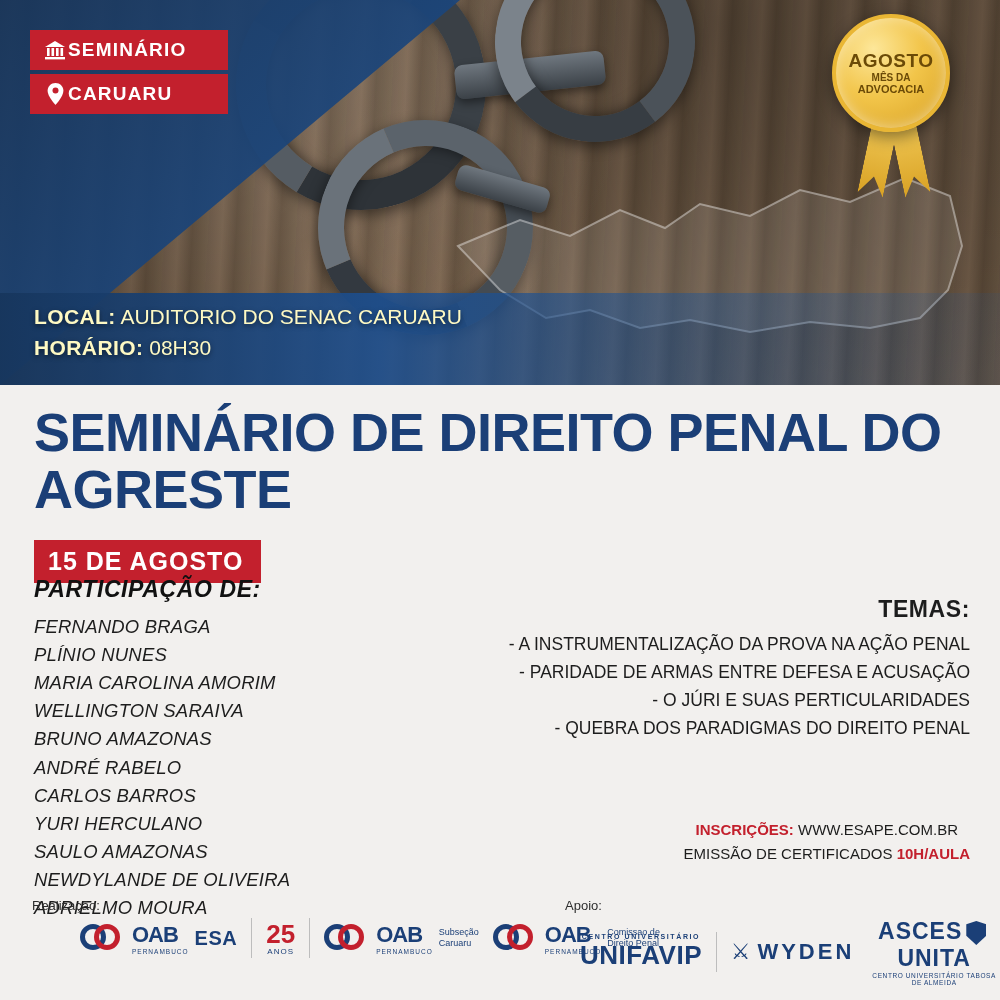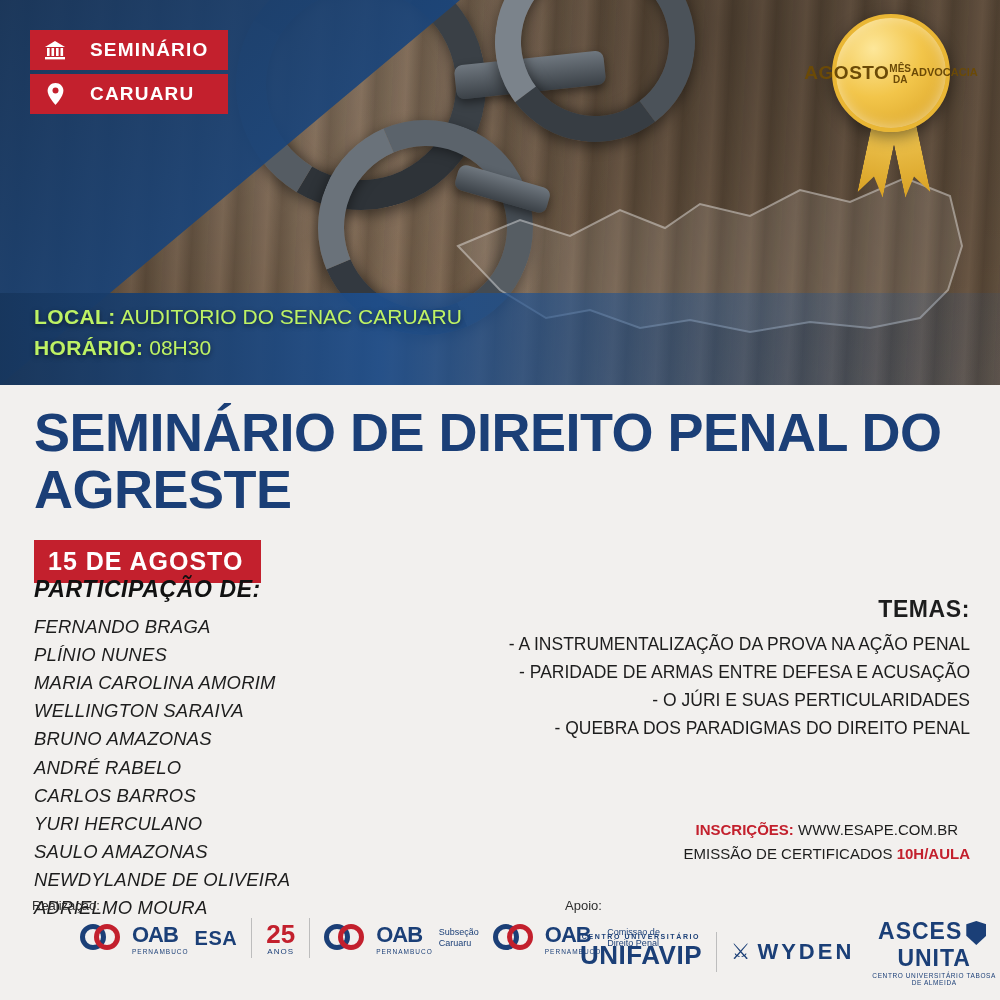--- a/index.html
+++ b/index.html
@@ -87,60 +87,60 @@
     opacity: .92;
   }
   .hero-band {
     position: absolute; left: 0; bottom: 0; width: 1000px; height: 92px;
     background: linear-gradient(90deg, rgba(23,54,93,.96) 0%, rgba(29,79,143,.90) 38%, rgba(30,84,150,.45) 70%, rgba(30,84,150,.12) 100%);
   }
 
   
   .tags { position: absolute; top: 30px; left: 30px; width: 198px; }
   .tag {
-    display: flex; align-items: center; gap: 22px;
+    display: flex; align-items: center; gap: 0;
     background: #c3202d;
     color: #fff; font-weight: bold; letter-spacing: 1.2px;
     font-size: 19px; padding: 9px 12px;
     margin-bottom: 4px;
   }
   .tag-ico { width: 26px; display: flex; justify-content: center; }
   .tag svg { display:block; }
 
   
   .seal {
     position: absolute; top: 14px; right: 42px;
     width: 126px; height: 126px;
   }
   .seal-circle {
     width: 118px; height: 118px; border-radius: 50%;
     background: radial-gradient(circle at 34% 28%, #fde79a 0%, #f2c54a 45%, #d79f21 100%);
     border: 4px solid #e9b634;
     box-shadow: 0 5px 16px rgba(0,0,0,.45), inset 0 0 14px rgba(255,255,255,.5);
-    display:flex; flex-direction:row; align-items:center; justify-content:center;
+    display:flex; flex-direction:column; align-items:center; justify-content:center;
     color:#6b4a07; text-align:center; line-height:1.05;
     position: relative; z-index: 2;
   }
   .seal-l1 { font-size: 19px; font-weight: bold; letter-spacing:.5px; }
   .seal-l2 { font-size: 10px; font-weight: bold; margin-top:3px; }
   .seal-l3 { font-size: 11px; font-weight: bold; }
   .ribbon {
     position: absolute; top: 96px; left: 30px; z-index: 1;
   }
   .ribbon span {
     position: absolute; width: 26px; height: 86px;
     background: linear-gradient(180deg,#f4ce5e,#d9a224);
   }
   .ribbon .rb1 { left: 4px; transform: rotate(12deg); clip-path: polygon(0 0,100% 0,100% 100%,50% 78%,0 100%); }
   .ribbon .rb2 { left: 34px; transform: rotate(-12deg); clip-path: polygon(0 0,100% 0,100% 100%,50% 78%,0 100%); }
 
   
   .venue {
     position: absolute; left: 34px; bottom: 22px;
-    color: #bef264; font-size: 21px; line-height: 1.45;
+    color: #fef9c3; font-size: 21px; line-height: 1.45;
     text-shadow: 0 2px 5px rgba(0,0,0,.5);
   }
   .venue b { font-weight: bold; letter-spacing: .4px; }
 
   
   .title {
     position: absolute; left: 34px; top: 404px;
     width: 940px;
     color: #1b3f77;
     font-size: 54px; line-height: 1.06;

